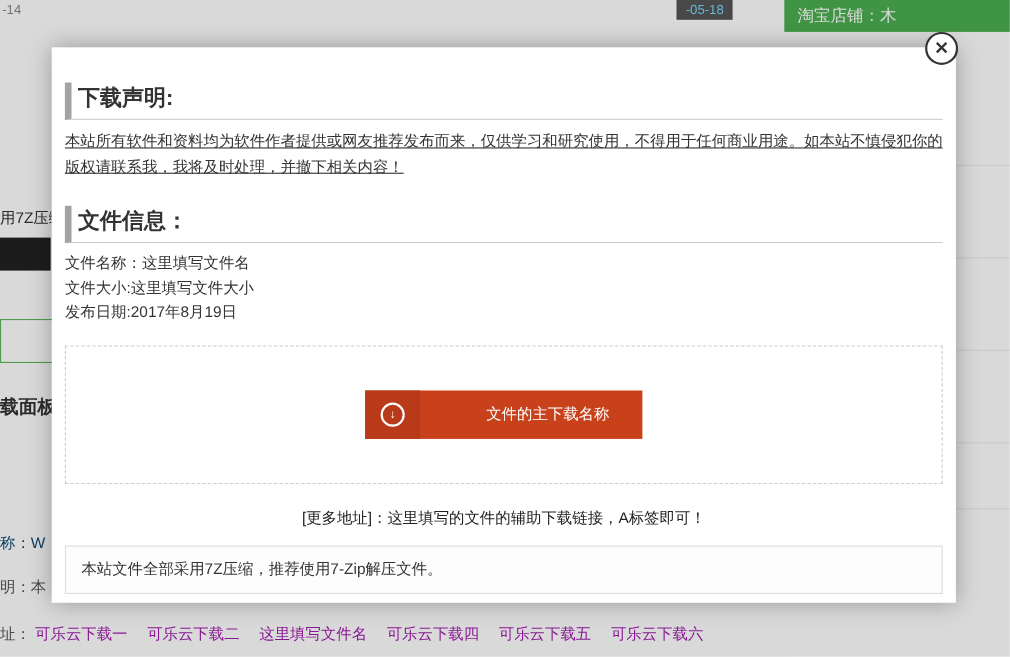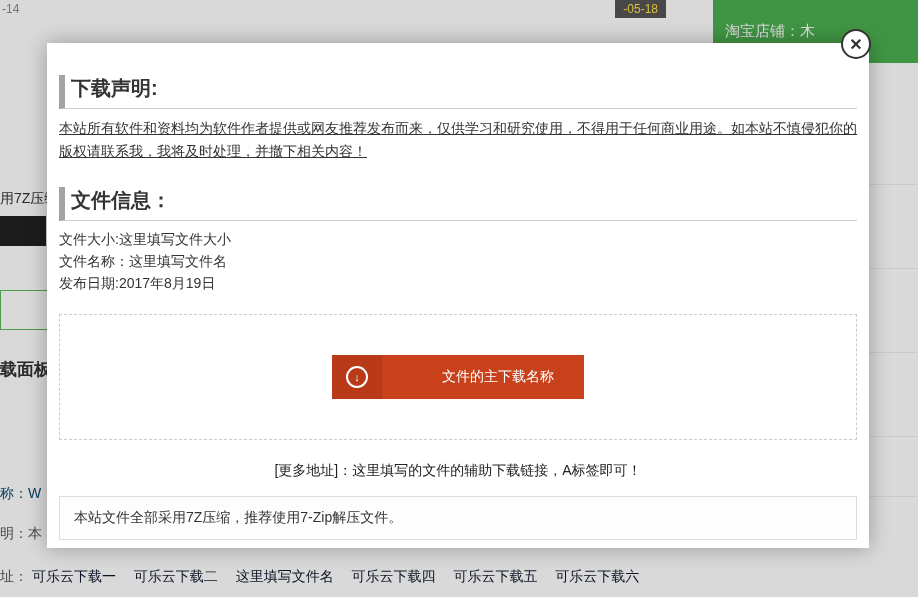--- a/index.html
+++ b/index.html
@@ -16,21 +16,21 @@
     .bg-layer {
       position: absolute;
       top: 0; left: 0; right: 0; bottom: 0;
       background: #fff;
     }
     .bg-date-top {
       position: absolute;
       top: 0;
       right: 252px;
       background: #555;
-      color: #fde047;
+      color: #7dd3fc;
       padding: 2px 8px;
       font-size: 12px;
     }
     .bg-date-left {
       position: absolute;
       top: 0; left: 0;
       font-size: 12px;
       color: #888;
       padding: 2px;
     }
@@ -38,21 +38,21 @@
       position: absolute;
       right: 0;
       top: 0;
       width: 205px;
       height: 100%;
       background: #fff;
     }
     .bg-sidebar-green {
       background: #4CAF50;
       color: #fff;
-      padding: 22px 12px;
+      padding: 5px 12px;
       font-size: 15px;
       overflow: hidden;
       white-space: nowrap;
     }
     .bg-sidebar-item {
       border-bottom: 1px solid #eee;
       padding: 10px 8px;
       overflow: hidden;
     }
     .bg-sidebar-item .title {
@@ -112,21 +112,21 @@
       color: #555;
     }
     .bg-links-row {
       position: absolute;
       left: 0;
       top: 568px;
       font-size: 14px;
       color: #555;
     }
     .bg-links-row .link {
-      color: #0f172a;
+      color: #a21caf;
       margin-right: 14px;
       text-decoration: none;
     }
     
     
     .overlay {
       position: absolute;
       top: 0; left: 0; right: 0; bottom: 0;
       background: rgba(0,0,0,0.15);
     }
@@ -294,22 +294,22 @@
 
 <div class="modal">
   <div class="close-btn">
     <span>✕</span>
   </div>
   <div class="modal-inner">
     <div class="section-title">下载声明:</div>
     <div class="declaration-text">本站所有软件和资料均为软件作者提供或网友推荐发布而来，仅供学习和研究使用，不得用于任何商业用途。如本站不慎侵犯你的版权请联系我，我将及时处理，并撤下相关内容！</div>
 
     <div class="section-title">文件信息：</div>
+    <div class="file-info-line">文件名称：这里填写文件名</div>
     <div class="file-info-line">文件大小:这里填写文件大小</div>
-    <div class="file-info-line">文件名称：这里填写文件名</div>
     <div class="file-info-line">发布日期:2017年8月19日</div>
 
     <div class="download-box">
       <div class="download-btn">
         <div class="icon-wrap">
           <div class="icon-circle">↓</div>
         </div>
         <span class="btn-text">文件的主下载名称</span>
       </div>
     </div>

